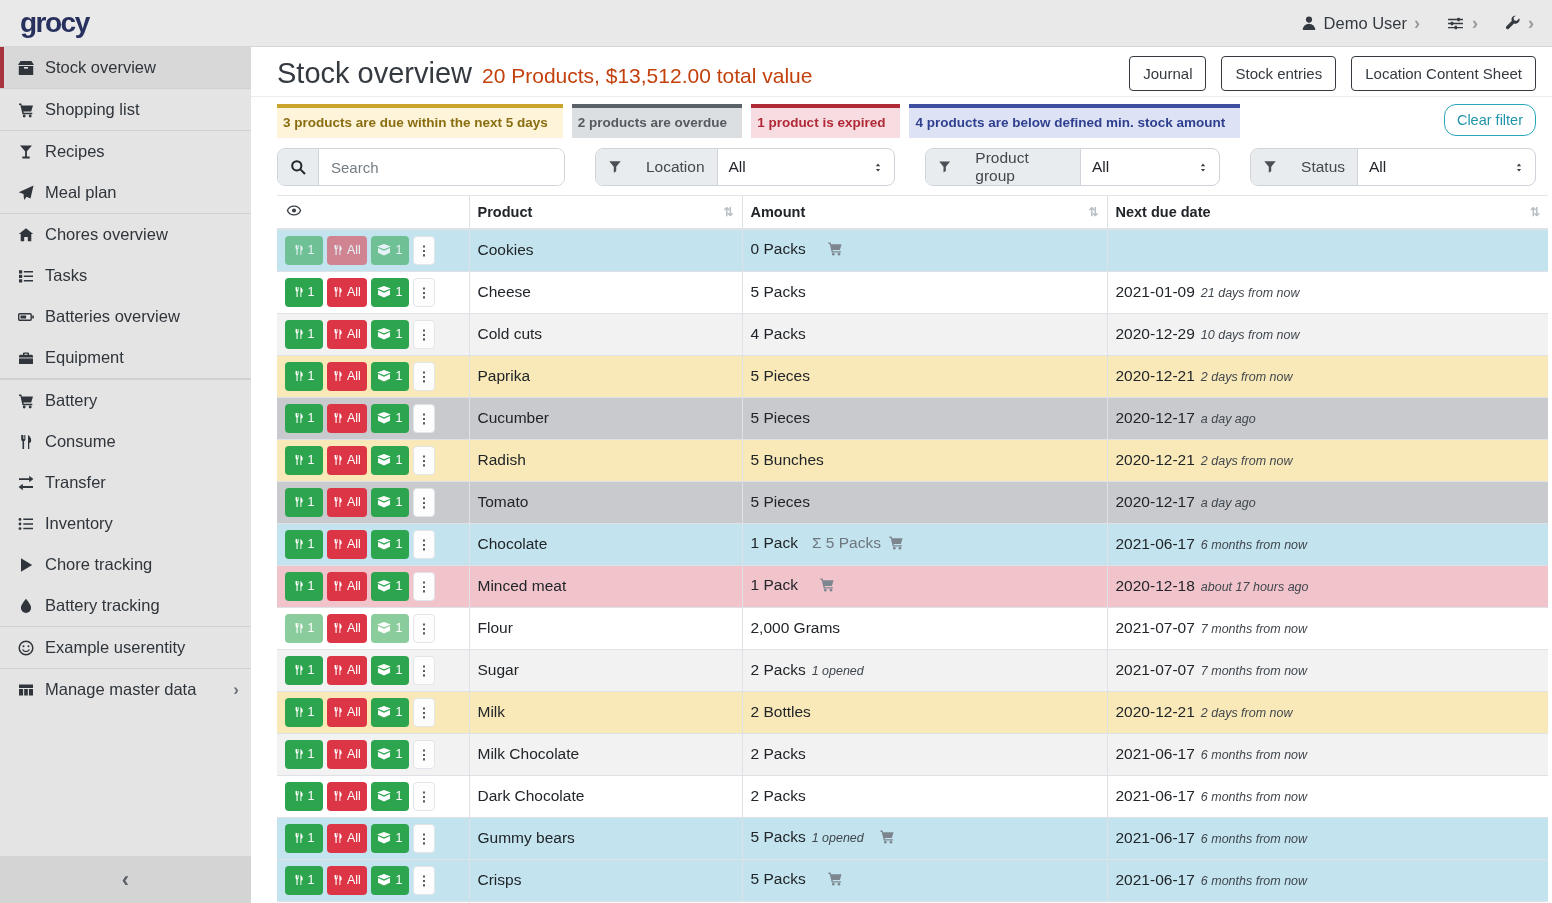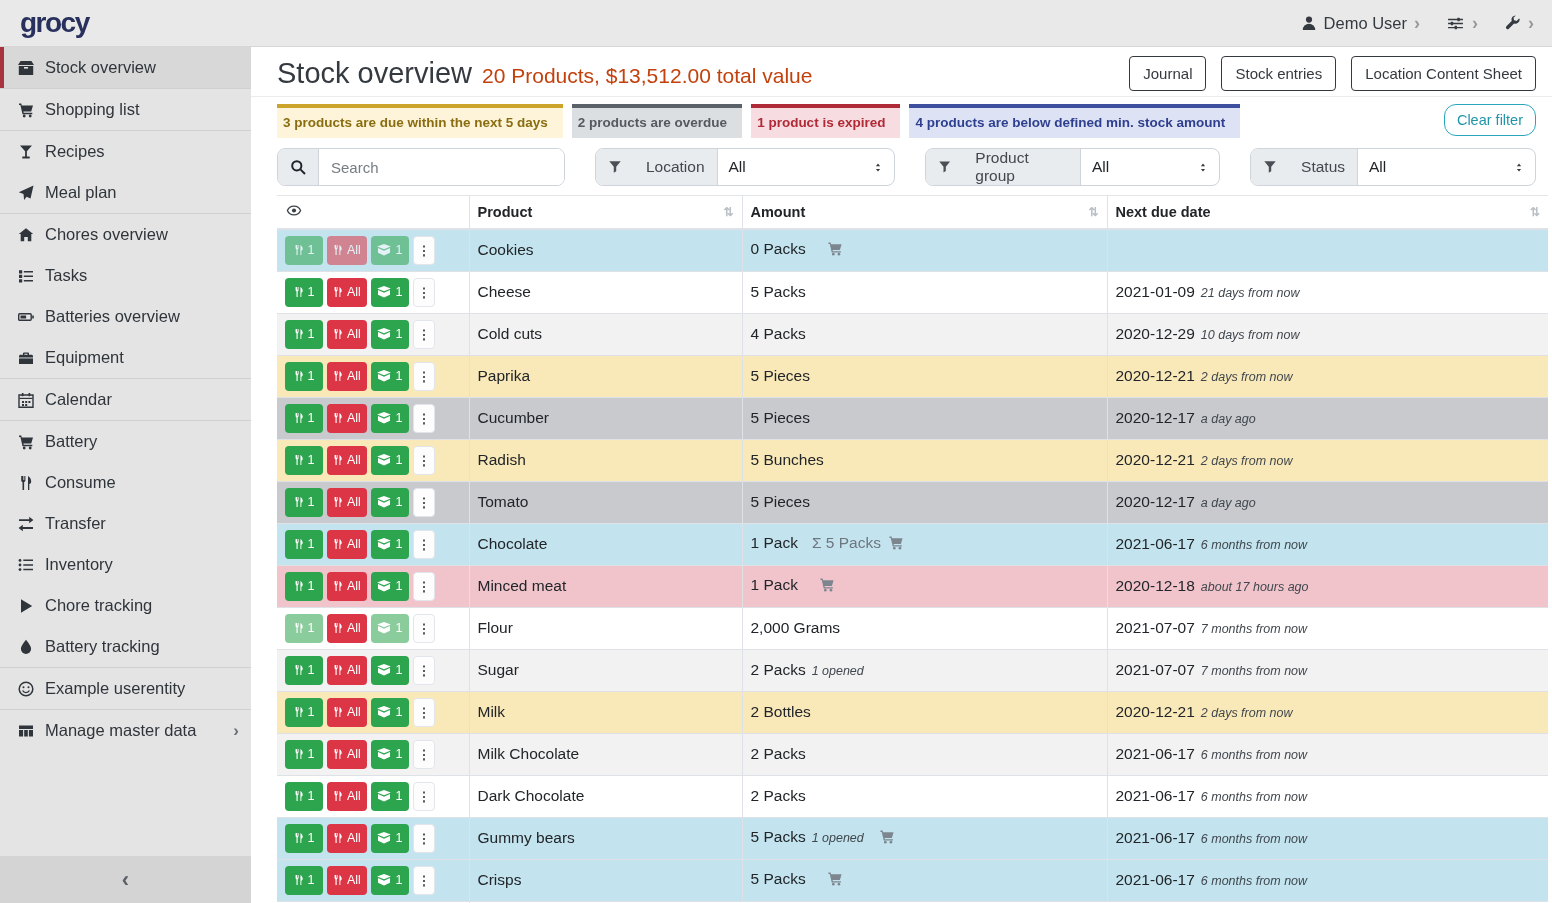--- a/index.html
+++ b/index.html
@@ -197,34 +197,20 @@
           <span>Batteries overview</span>
         </div>
         <div class="nav-item">
           <svg width="16" height="16" viewBox="0 0 16 16" fill="currentColor">
               <path d="M1 8.4h14V14H1z"></path>
               <path d="M2.5 4.8H5V3.3c0-.5.4-.9.9-.9h4.2c.5 0 .9.4.9.9v1.5h2.5c.8 0 1.5.7 1.5 1.5v1.2H1V6.3c0-.8.7-1.5 1.5-1.5zm3.9 0h3.2V3.8H6.4z"></path>
             </svg>
           <span>Equipment</span>
         </div>
         <div class="nav-divider"></div>
-        <div class="nav-item">
-          <svg width="15" height="16" viewBox="0 0 16 16" fill="currentColor">
-              <path d="M1 3h14v12.2H1z" fill="none" stroke="currentColor" stroke-width="1.4"></path>
-              <rect x="3.8" y="1" width="1.7" height="3.2"></rect>
-              <rect x="10.5" y="1" width="1.7" height="3.2"></rect>
-              <path d="M1.5 5.8h13V7h-13z"></path>
-              <rect x="4" y="9" width="2" height="2"></rect>
-              <rect x="7.2" y="9" width="2" height="2"></rect>
-              <rect x="10.4" y="9" width="2" height="2"></rect>
-              <rect x="4" y="12" width="2" height="2"></rect>
-              <rect x="7.2" y="12" width="2" height="2"></rect>
-            </svg>
-          <span>Calendar</span>
-        </div>
         <div class="nav-divider"></div>
         <div class="nav-item">
           <svg width="16" height="16" viewBox="0 0 16 16" fill="currentColor">
               <path d="M1 1.6h2.3l.5 1.8H15l-1.8 6.2H5.4l.3 1.2h8.6v1.5H4.5L2.4 3.1H1z"></path>
               <circle cx="6.2" cy="14" r="1.4"></circle>
               <circle cx="12.2" cy="14" r="1.4"></circle>
             </svg>
           <span>Battery</span>
         </div>
         <div class="nav-item">

